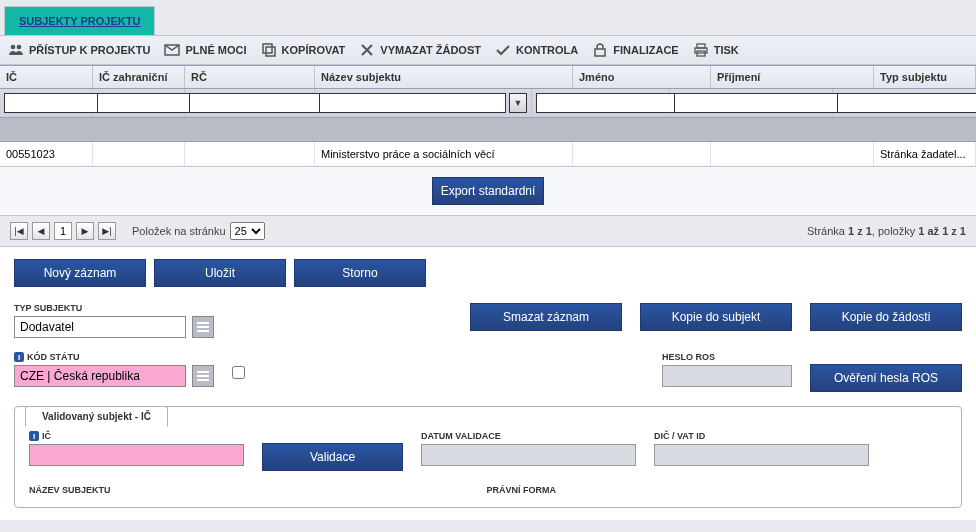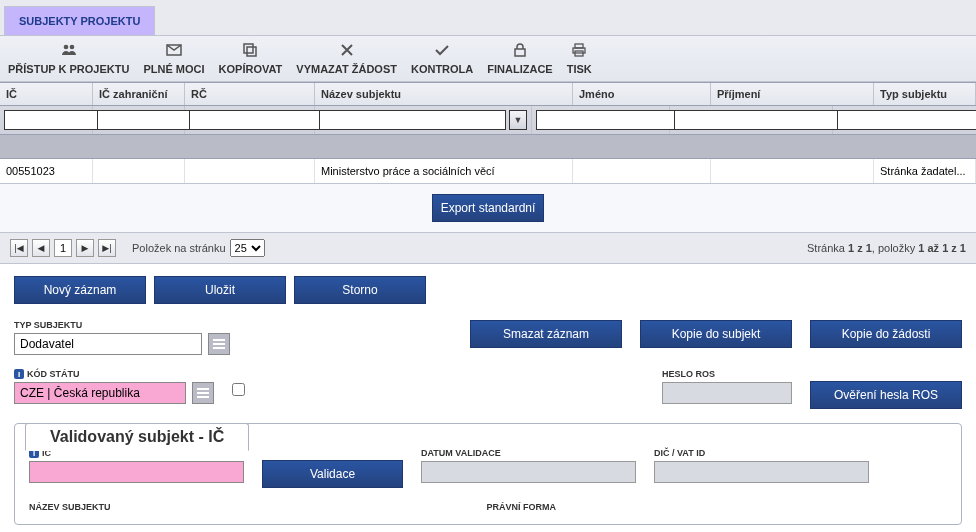--- a/index.html
+++ b/index.html
@@ -1,23 +1,23 @@
 <!DOCTYPE html>
 <html><head>
 <meta charset="utf-8">
 <style>
 * { box-sizing: border-box; margin: 0; padding: 0; }
 body { font-family: Arial, sans-serif; font-size: 11px; background: #e8eaf0; color: #000; }
 .page { width: 976px; margin: 0; background: #e8eaf0; }
 
 .tab-bar { padding: 6px 0 0 4px; }
-.tab { display: inline-block; background: #c4b5fd; border: 1px solid #c0c4d0; border-bottom: none; padding: 8px 14px; font-weight: bold; color: #1f3b8c; font-size: 11px; }
+.tab { display: inline-block; background: #14b8a6; border: 1px solid #c0c4d0; border-bottom: none; padding: 8px 14px; font-weight: bold; color: #1f3b8c; font-size: 11px; text-decoration: underline; }
 
 .toolbar { background: linear-gradient(#eef0f6,#e4e7ee); border-top: 1px solid #c0c4d0; border-bottom: 1px solid #c0c4d0; padding: 6px 8px; display: flex; gap: 14px; flex-wrap: wrap; }
-.toolbar-item { display: inline-flex; align-items: center; gap: 5px; font-weight: bold; color: #333; font-size: 11px; cursor: pointer; flex-direction: column; }
+.toolbar-item { display: inline-flex; align-items: center; gap: 5px; font-weight: bold; color: #333; font-size: 11px; cursor: pointer; }
 .toolbar-item svg { width: 16px; height: 16px; }
 
 .grid { border-top: 1px solid #9aa0b4; }
 .grid-header, .grid-filter { display: flex; }
 .grid-header { background: linear-gradient(#f0f1f6,#e4e6ee); border-bottom: 1px solid #9aa0b4; }
 .gh-cell { padding: 5px 6px; font-weight: bold; color: #333; border-right: 1px solid #c0c4d0; font-size: 11px; }
 .grid-filter { background: linear-gradient(#d8dae2,#cfd2dc); border-bottom: 1px solid #9aa0b4; }
 .gf-cell { padding: 4px 4px; display: flex; align-items: center; gap: 3px; border-right: 1px solid #c0c4d0; }
 .gf-input { flex: 1; height: 20px; border: 1px solid #333; background: #fff; padding: 0 4px; }
 .filter-btn { width: 18px; height: 20px; border: 1px solid #333; background: linear-gradient(#f6f6f8,#d2d4de); display: inline-flex; align-items: center; justify-content: center; color: #444; font-size: 9px; cursor: pointer; }
@@ -44,21 +44,21 @@
 .field-label { font-size: 9px; font-weight: bold; color: #333; display: flex; align-items: center; gap: 3px; text-transform: uppercase; }
 .info-icon { width: 10px; height: 10px; background: #2a55a2; color: #fff; border-radius: 2px; display: inline-flex; align-items: center; justify-content: center; font-size: 8px; font-weight: bold; }
 .text-input { height: 22px; border: 1px solid #888; padding: 0 5px; font-size: 12px; background: #fff;}
 .text-input.yellow { background: #f9a8d4; }
 .text-input.ro { background: #d8dae2; border: 1px solid #999; }
 .picker-btn { width: 22px; height: 22px; background: #b9bcc6; border: 1px solid #888; display: inline-flex; align-items: center; justify-content: center; cursor: pointer; }
 .picker-btn svg { width: 12px; height: 12px; fill: #fff; }
 .checkbox-wrap { display: inline-flex; align-items: center; gap: 6px; font-size: 12px; color: #000; margin-top: 14px;}
 
 .validated-box { border: 1px solid #b0b4c2; border-radius: 4px; margin-top: 10px; position: relative; padding: 24px 14px 12px; }
-.box-tab { position: absolute; top: -1px; left: 10px; background: #fff; border: 1px solid #b0b4c2; border-bottom: 1px solid #fff; padding: 4px 24px; font-weight: bold; font-size: 16px; color: #333; border-radius: 3px 3px 0 0; }
+.box-tab { position: absolute; top: -1px; left: 10px; background: #fff; border: 1px solid #b0b4c2; border-bottom: 1px solid #fff; padding: 4px 16px; font-weight: bold; font-size: 10px; color: #333; border-radius: 3px 3px 0 0; }
 </style>
 </head>
 <body>
 <div class="page">
 
 <div class="tab-bar">
   <div class="tab">SUBJEKTY PROJEKTU</div>
 </div>
 
 <div class="toolbar">
@@ -186,21 +186,21 @@
   <div class="action-row">
     <button class="btn-action">Nový záznam</button>
     <button class="btn-action">Uložit</button>
     <button class="btn-action">Storno</button>
   </div>
 
   <div class="field-row">
     <div class="field">
       <span class="field-label">TYP SUBJEKTU</span>
       <div style="display:flex;gap:6px">
-        <input class="text-input" style="width: 188px;" value="Dodavatel">
+        <input class="text-input" style="width: 172px;" value="Dodavatel">
         <span class="picker-btn">
               <svg viewBox="0 0 12 12">
                 <rect y="1" width="12" height="2" fill="#fff"></rect>
                 <rect y="5" width="12" height="2" fill="#fff"></rect>
                 <rect y="9" width="12" height="2" fill="#fff"></rect>
               </svg>
             </span>
       </div>
     </div>
     <div style="flex:1"></div>

